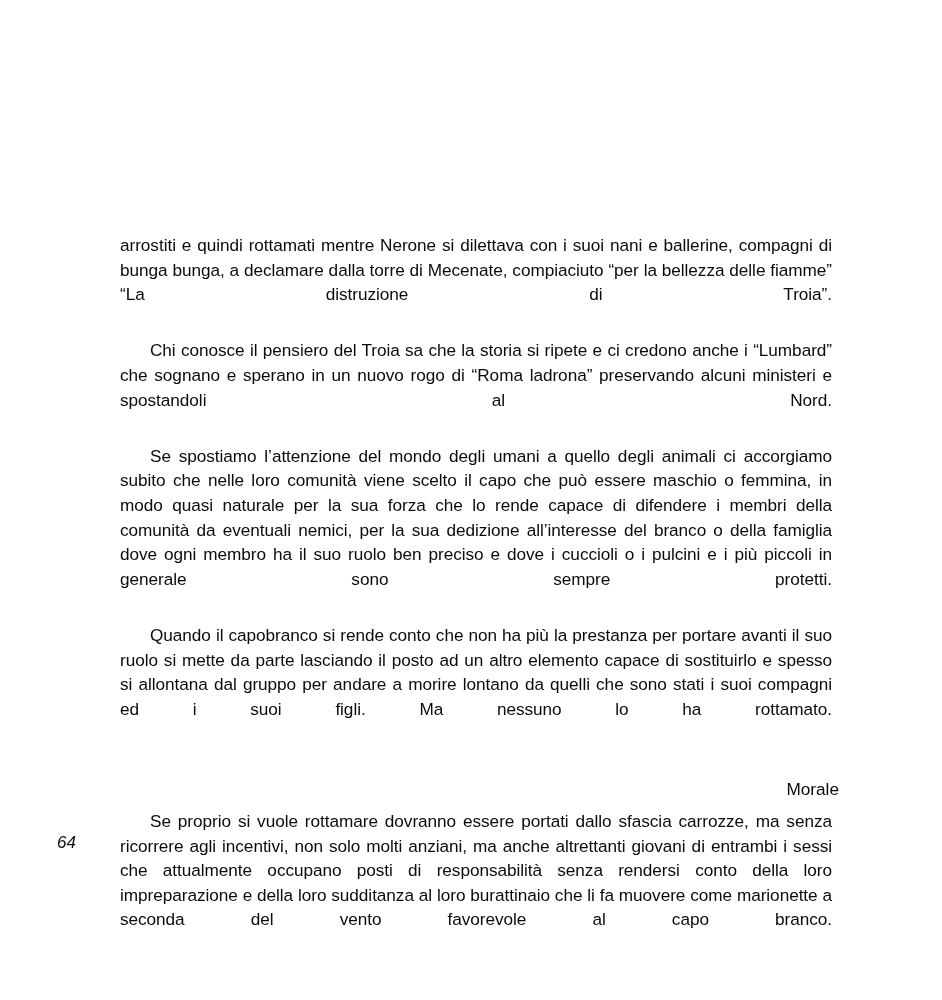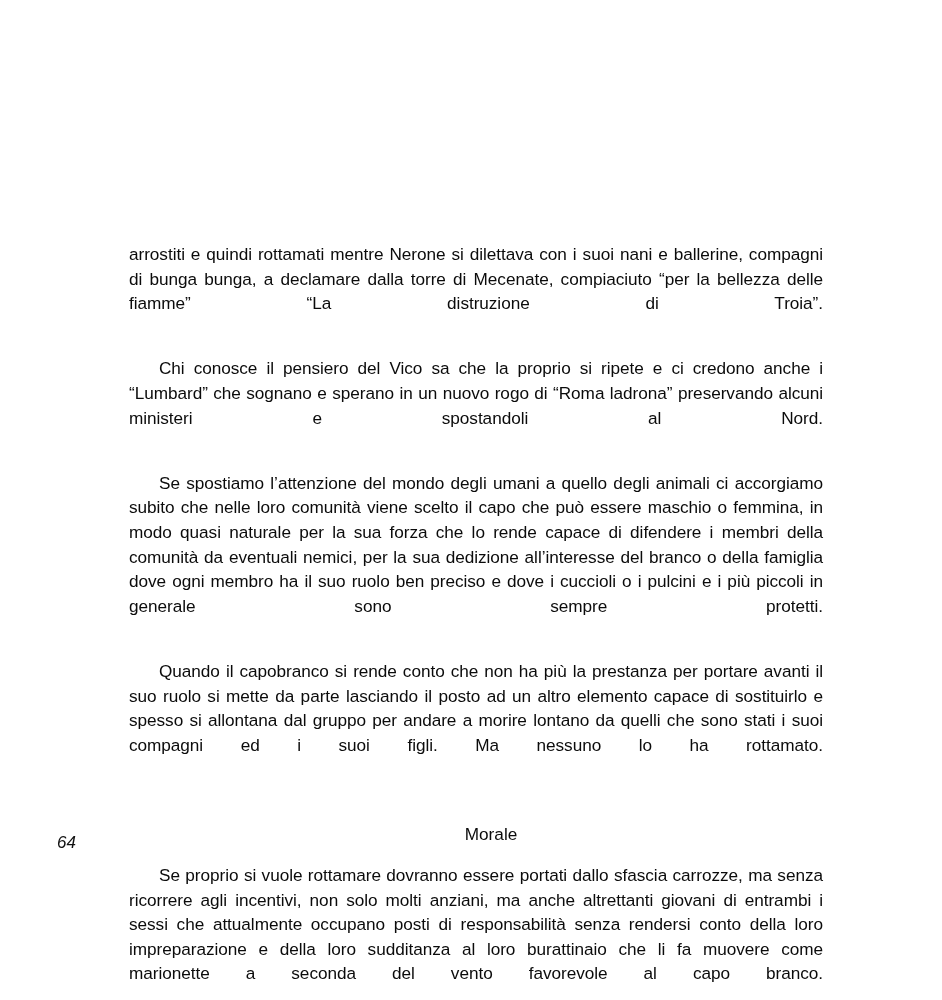--- a/index.html
+++ b/index.html
@@ -19,21 +19,21 @@
 
   
   #text-block {
     position: absolute;
     left: 113px;
     top: 226px;
     width: 726px;
   }
 
   p.para {
-    margin: 16px;
+    margin: 7px;
     padding: 0;
     font-size: 17.2px;
     line-height: 24.6px;
     text-align: justify;
     text-justify: inter-word;
     letter-spacing: -0.05px;
     word-spacing: 0.1px;
     color: #0b0b0b;
   }
 
@@ -53,21 +53,21 @@
     height: 24.6px;
   }
 
   h2.morale {
     margin: 0;
     padding: 0;
     font-size: 17.2px;
     line-height: 24.6px;
     font-weight: normal;
     text-indent: 30px;
-    text-align: center;
+    text-align: right;
     color: #0b0b0b;
   }
 
   
   #page-folio {
     position: absolute;
     left: 57px;
     top: 832px;
     font-size: 17px;
     font-style: italic;
@@ -76,21 +76,21 @@
     font-family: "Liberation Sans", sans-serif;
   }
 </style>
 </head>
 <body>
 
 <div id="text-block">
 
   <p class="para">arrostiti e quindi rottamati mentre Nerone si dilettava con i suoi nani e ballerine, compagni di bunga bunga, a declamare dalla torre di Mecenate, compiaciuto “per la bellezza delle fiamme” “La distruzione di Troia”.</p>
 
-  <p class="para indent">Chi conosce il pensiero del Vico sa che la proprio si ripete e ci credono anche i “Lumbard” che sognano e sperano in un nuovo rogo di “Roma ladrona” preservando alcuni ministeri e spostandoli al Nord.</p>
+  <p class="para indent">Chi conosce il pensiero del Troia sa che la storia si ripete e ci credono anche i “Lumbard” che sognano e sperano in un nuovo rogo di “Roma ladrona” preservando alcuni ministeri e spostandoli al Nord.</p>
 
   <p class="para indent">Se spostiamo l’attenzione del mondo degli umani a quello degli animali ci accorgiamo subito che nelle loro comunità viene scelto il capo che può essere maschio o femmina, in modo quasi naturale per la sua forza che lo rende capace di difendere i membri della comunità da eventuali nemici, per la sua dedizione all’interesse del branco o della famiglia dove ogni membro ha il suo ruolo ben preciso e dove i cuccioli o i pulcini e i più piccoli in generale sono sempre protetti.</p>
 
   <p class="para indent">Quando il capobranco si rende conto che non ha più la prestanza per portare avanti il suo ruolo si mette da parte lasciando il posto ad un altro elemento capace di sostituirlo e spesso si allontana dal gruppo per andare a morire lontano da quelli che sono stati i suoi compagni ed i suoi figli. Ma nessuno lo ha rottamato.</p>
 
   <div class="blank-line"></div>
 
   <h2 class="morale">Morale</h2>
 
 

